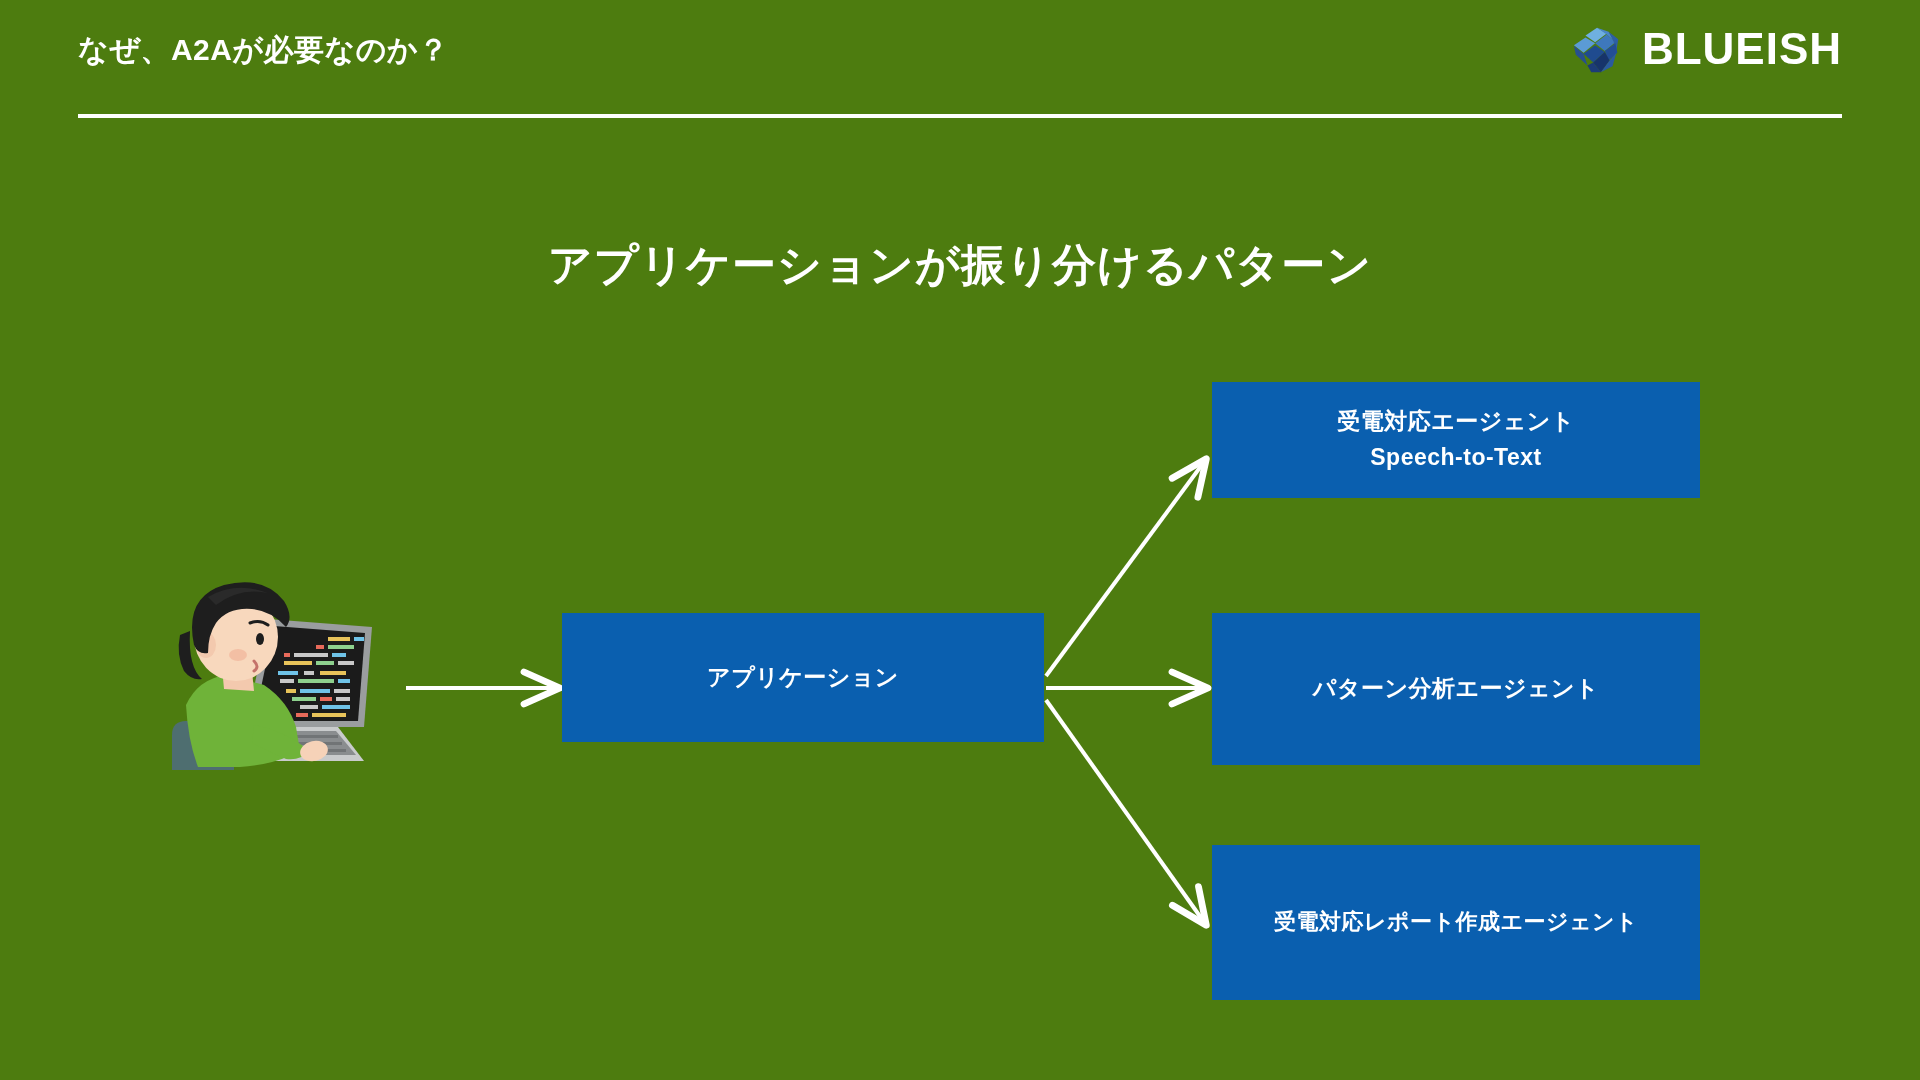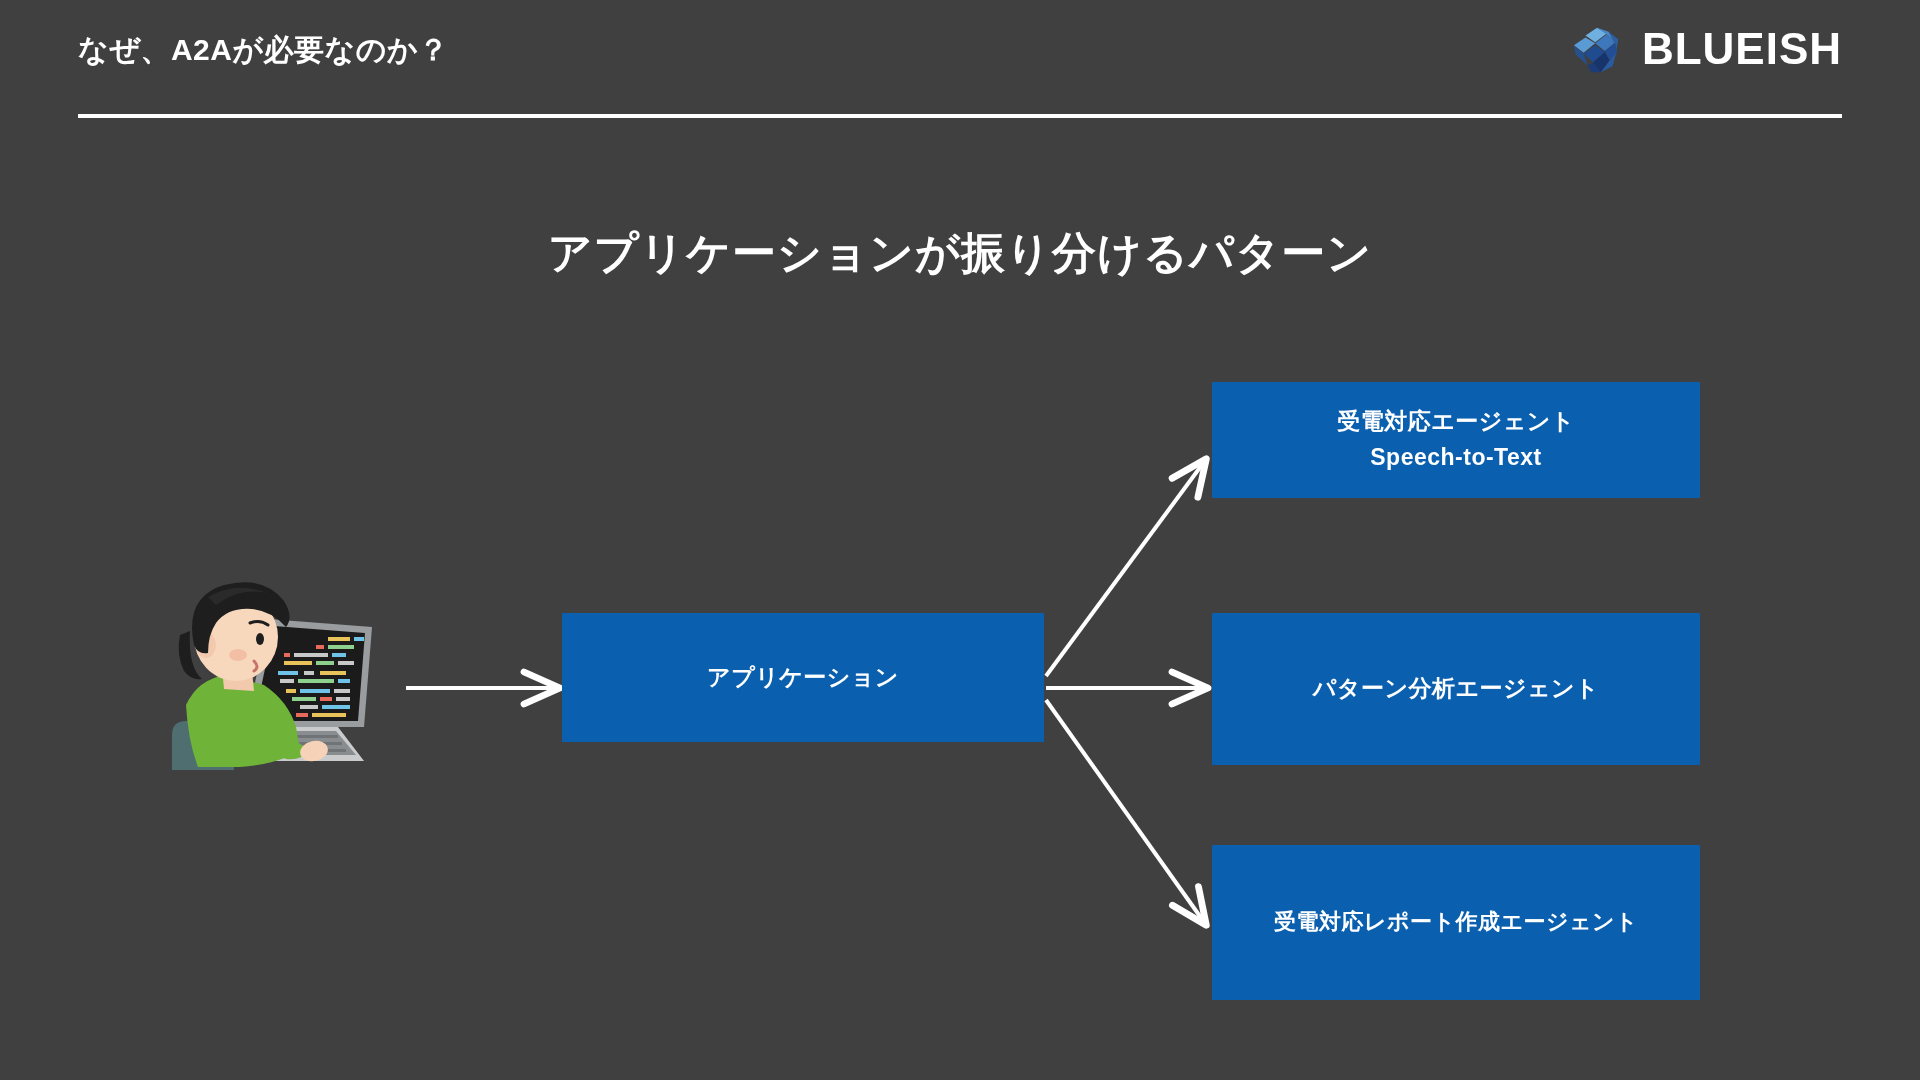--- a/index.html
+++ b/index.html
@@ -11,21 +11,21 @@
     width: 1920px;
     height: 1080px;
     overflow: hidden;
     font-family: "Liberation Sans", "DejaVu Sans", sans-serif;
     position: relative;
   }
 
   .slide {
     position: absolute;
     inset: 0;
-    background: #404040;
+    background: #4d7c0f;
   }
 
   
   .header-title {
     position: absolute;
     left: 78px;
     top: 30px;
     font-size: 30px;
     font-weight: bold;
     color: #ffffff;
@@ -61,21 +61,21 @@
     width: 1764px;
     height: 4px;
     background: #ffffff;
   }
 
   
   .slide-title {
     position: absolute;
     left: 0;
     right: 0;
-    top: 224px;
+    top: 236px;
     text-align: center;
     font-size: 44px;
     font-weight: bold;
     color: #ffffff;
     letter-spacing: 1px;
   }
 
   
   .diagram {
     position: absolute;

